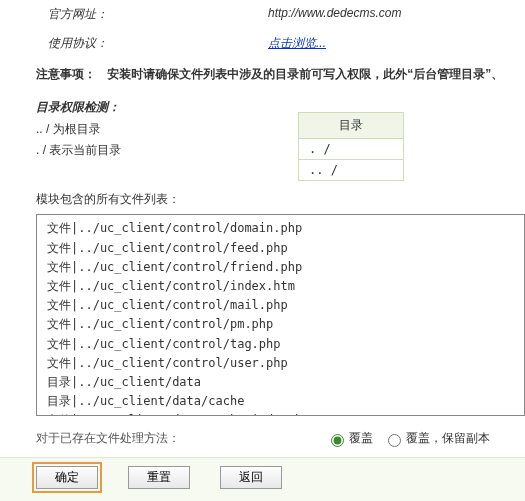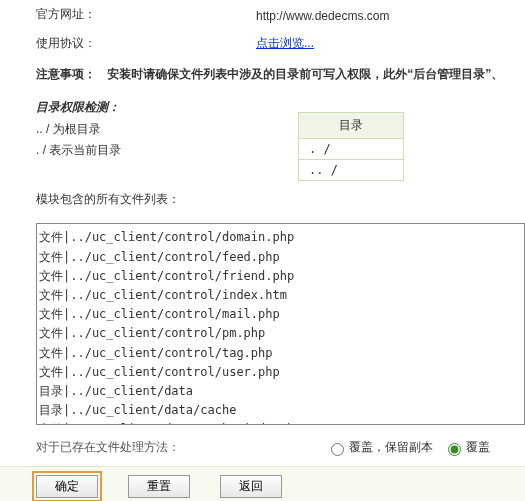--- a/index.html
+++ b/index.html
@@ -8,23 +8,24 @@
     font-family: "SimSun", "宋体", sans-serif;
     font-size: 12px;
     color: #333;
     background: #fff;
     width: 525px;
   }
   .container {
     padding: 0 0 20px 0;
   }
   .field-row {
-    padding: 6px 0 6px 36px;
-    display: flex;
-    align-items: flex-end;
+    padding: 6px 0 6px 48px;
+    display: flex;
+    align-items: flex-start;
+    font-style: italic;
   }
   .field-label {
     width: 220px;
   }
   .link {
     color: #0033cc;
     text-decoration: underline;
     cursor: pointer;
   }
   .notice-row {
@@ -66,23 +67,23 @@
     padding: 3px 10px;
     font-family: "SimSun", "宋体", monospace;
   }
   .layout-wrap {
     position: relative;
   }
   .file-list-label {
     padding: 10px 0 6px 36px;
   }
   .file-list-box {
-    margin: 9px 0 0 36px;
+    margin: 0 0 0 36px;
     border: 1px solid #888;
-    padding: 4px 2px;
+    padding: 4px 10px;
     height: 192px;
     overflow: hidden;
     font-family: "SimSun", "宋体", monospace;
     line-height: 1.6;
     background: #fff;
   }
   .file-line {
     white-space: nowrap;
   }
   .options-row {
@@ -184,26 +185,26 @@
     <div class="file-line">文件|../uc_client/control/user.php</div>
     <div class="file-line">目录|../uc_client/data</div>
     <div class="file-line">目录|../uc_client/data/cache</div>
     <div class="file-line">文件|../uc_client/data/cache/index.htm</div>
   </div>
 
   <div class="options-row">
     <span class="options-label">对于已存在文件处理方法：</span>
     <div class="radio-group">
       <label class="radio-item">
+        <input type="radio" name="fh" checked="" style="">
+        <span>覆盖</span>
+      </label>
+      <label class="radio-item">
         <input type="radio" name="fh" style="">
         <span>覆盖，保留副本</span>
-      </label>
-      <label class="radio-item">
-        <input type="radio" name="fh" checked="" style="">
-        <span>覆盖</span>
       </label>
     </div>
   </div>
 
   <div class="button-row">
     <button class="btn btn-highlight">确定</button>
     <button class="btn">重置</button>
     <button class="btn">返回</button>
   </div>
 

